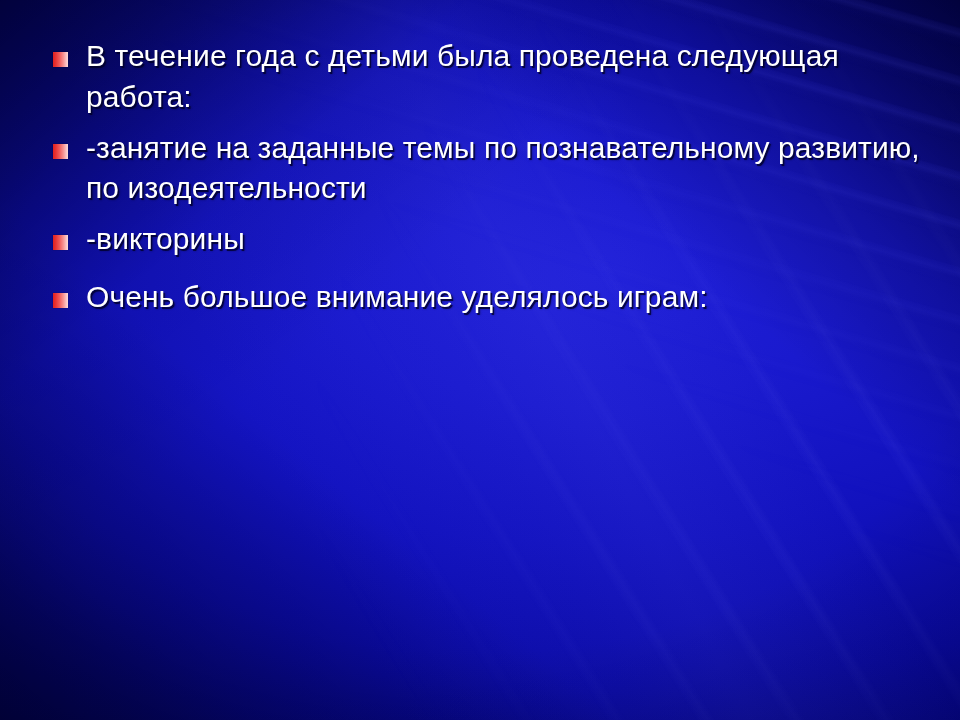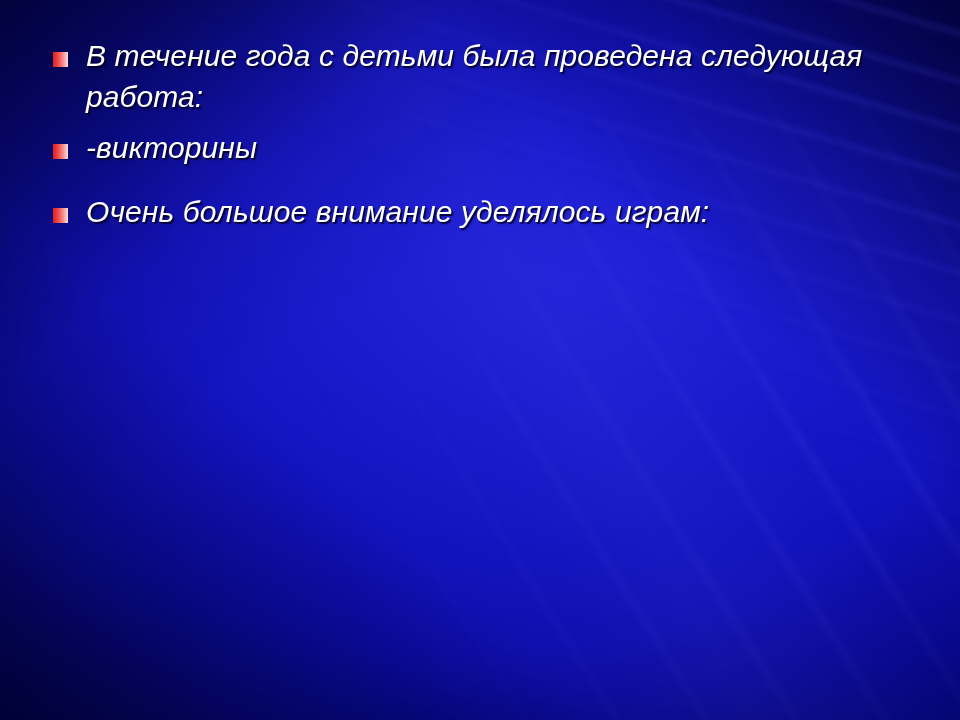--- a/index.html
+++ b/index.html
@@ -16,21 +16,20 @@
     background: #000078;
   }
 
   
   #slide {
     position: relative;
     width: 960px;
     height: 720px;
     overflow: hidden;
     background: #701a75;
-    font-style: italic;
   }
 
   
   .bg-layer {
     position: absolute;
     inset: 0;
     pointer-events: none;
   }
 
   .bg-base {
@@ -170,21 +169,21 @@
        1.5px 1.5px 0px rgba(0,0,40,0.72),
        2px 2px 2px rgba(0,0,25,0.45);
     white-space: pre-wrap;
   }
 
   
   .item-0 { margin-bottom: 10px; }
   .item-1 { margin-bottom: 8px; }
   .item-2 { margin-bottom: 9px; }
   .item-3 { margin-bottom: 10px; }
-  .item-4 { margin-bottom: 24px; }
+  .item-4 { margin-bottom: 17px; }
   .item-5 { margin-bottom: 10px; }
   .item-6 { margin-bottom: 0; }
 </style>
 </head>
 <body>
 
 <div id="slide">
 
   <div class="bg-layer bg-base"></div>
   <div class="bg-layer bg-sheen"></div>
@@ -198,20 +197,24 @@
   <div id="content">
     <ul class="bullet-list">
 
       <li class="bullet-item item-0">
         <span class="bullet-marker"></span>
         <span class="bullet-text">В течение года с детьми была проведена следующая работа:</span>
       </li>
 
 
 
+      <li class="bullet-item item-3">
+        <span class="bullet-marker"></span>
+        <span class="bullet-text">-занятие на заданные темы по познавательному развитию, по изодеятельности</span>
+      </li>
 
       <li class="bullet-item item-4">
         <span class="bullet-marker"></span>
         <span class="bullet-text">-викторины</span>
       </li>
 
 
       <li class="bullet-item item-6">
         <span class="bullet-marker"></span>
         <span class="bullet-text">Очень большое внимание уделялось играм:</span>

